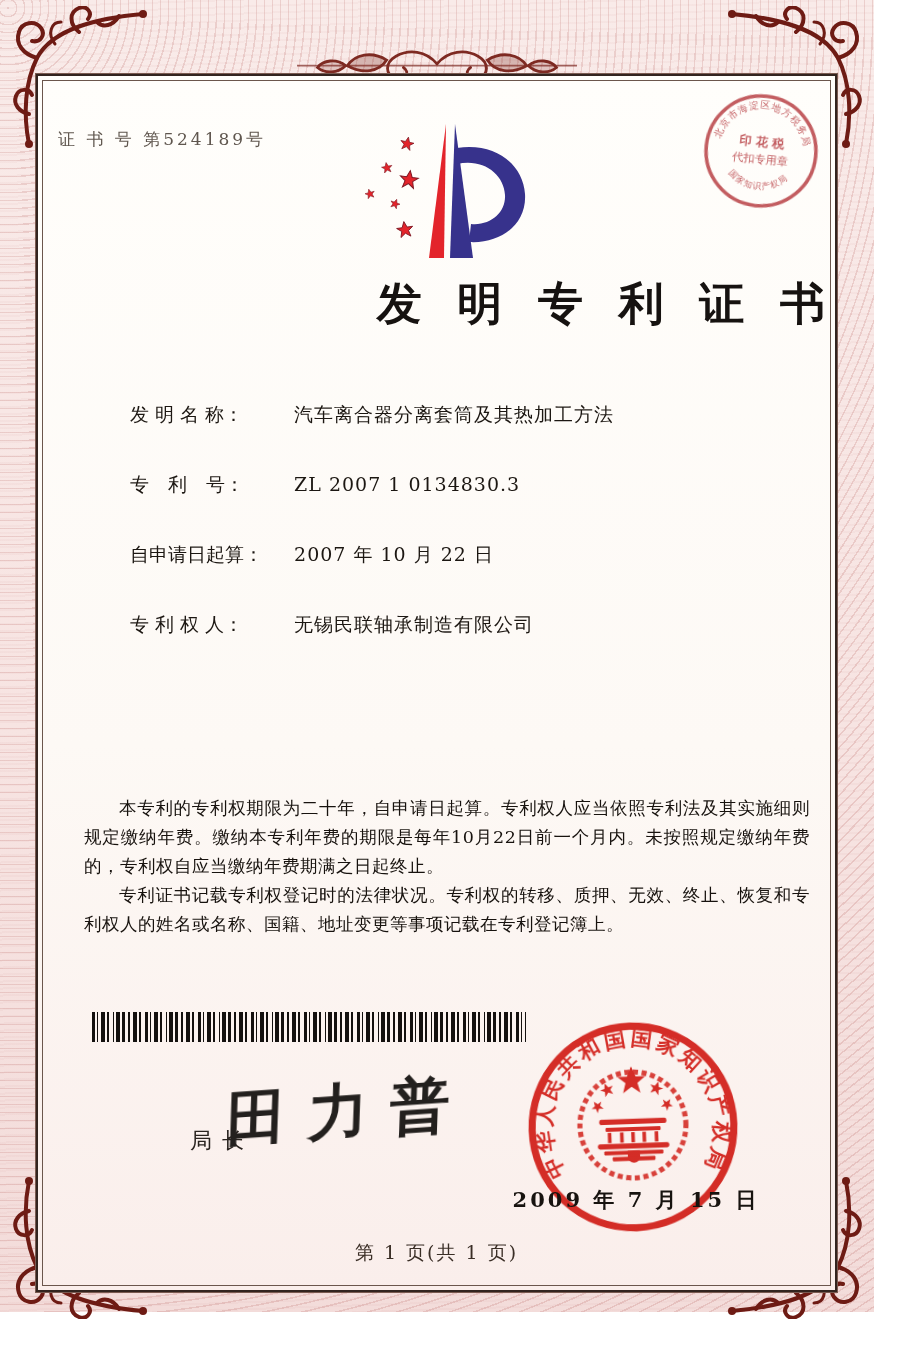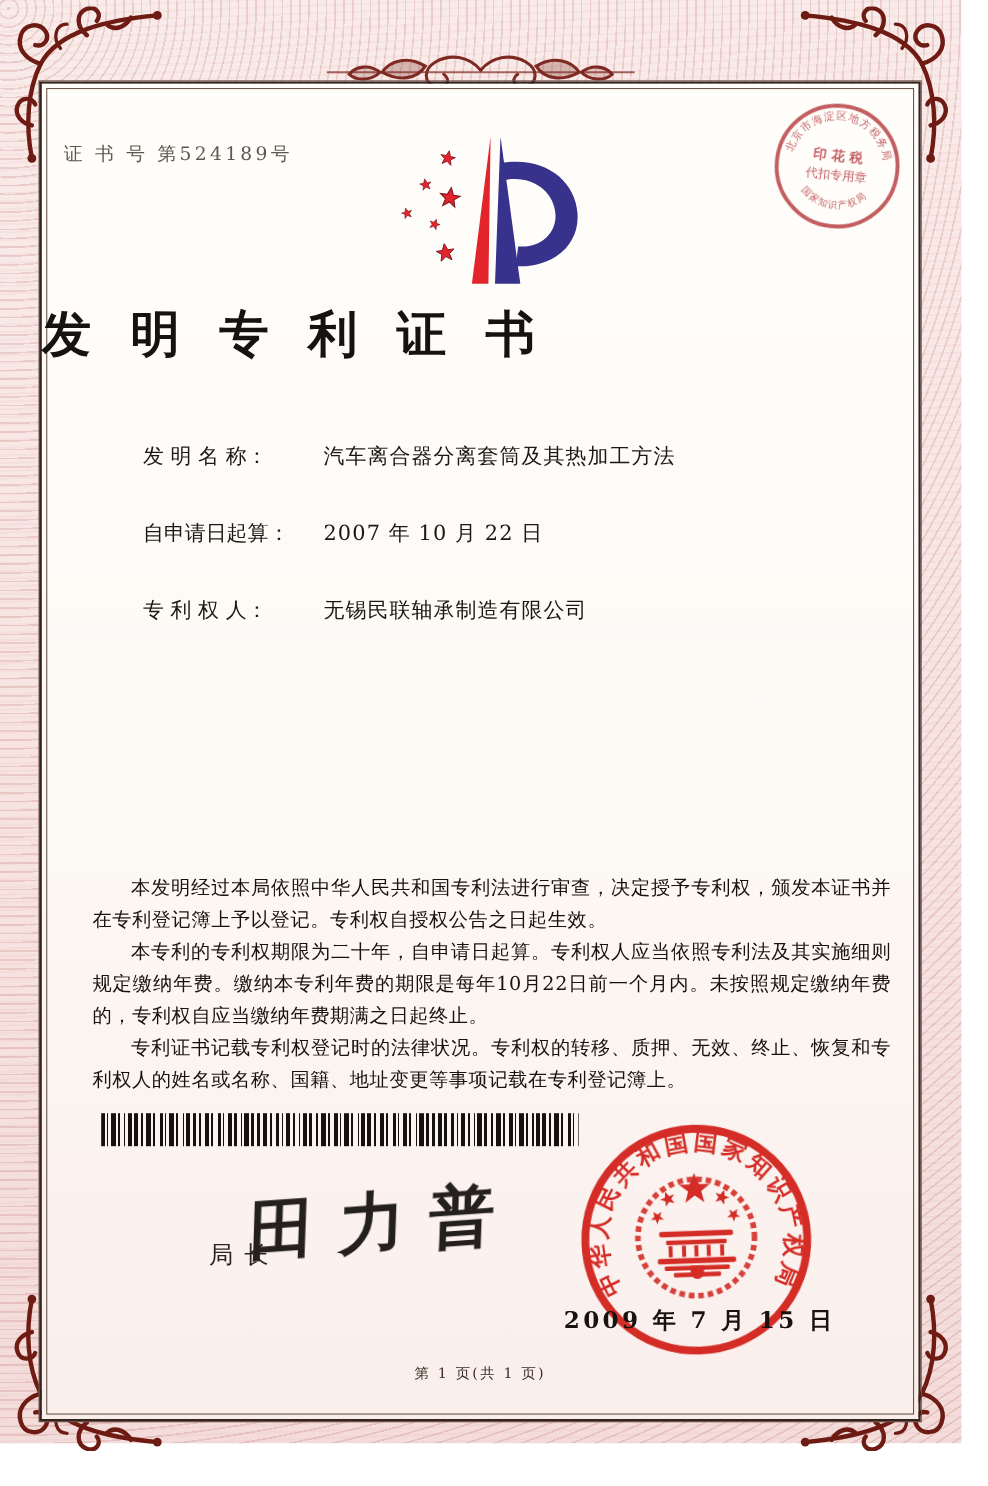--- a/index.html
+++ b/index.html
@@ -31,21 +31,21 @@
   .page > *{position:absolute;}
 
   .cert-number{left:20px;top:52px;font-size:17px;letter-spacing:3px;color:#5f564e;
     filter:blur(.3px);}
 
   .logo{left:305px;top:42px;width:215px;height:146px;}
 
   .tax-stamp{left:664px;top:16px;width:118px;height:118px;
     transform:rotate(6deg);filter:blur(.7px);opacity:.78;mix-blend-mode:multiply;}
 
-  .title{left:0;top:198px;width:100%;text-align:left;font-size:45px;font-weight:bold;
+  .title{left:0;top:198px;width:100%;text-align:right;font-size:45px;font-weight:bold;
     color:#161210;letter-spacing:10px;}
 
   .fields{left:52px;top:326px;width:720px;margin-left:40px;}
   .field-row{position:relative;height:70px;font-size:19px;color:#1c1712;}
   .field-label{display:inline-block;width:158px;font-weight:500;}
   .field-value{letter-spacing:1px;}
 
   .paragraphs{left:46px;top:718px;width:726px;font-size:17.5px;line-height:29px;
     color:#17120e;letter-spacing:.5px;text-align:justify;}
   .paragraphs p{margin:0;text-indent:2em;filter:blur(.2px);}
@@ -65,21 +65,21 @@
 
   .director{left:124px;top:1050px;font-size:22px;letter-spacing:10px;color:#2a2420;margin-left:28px;}
   .signature{left:188px;top:996px;font-size:60px;font-weight:bold;color:#23201e;
     letter-spacing:22px;transform:rotate(-4deg) skewX(-6deg);filter:blur(.2px);}
 
   .seal{left:488px;top:944px;width:214px;height:214px;
     mix-blend-mode:multiply;filter:blur(.35px);opacity:.95;transform:rotate(-2deg);}
   .seal-date{left:468px;top:1110px;width:260px;text-align:center;font-size:21px;
     font-weight:bold;color:#17130f;letter-spacing:3px;}
 
-  .page-footer{left:0;top:1164px;width:100%;text-align:center;font-size:13px;
+  .page-footer{left:0;top:1164px;width:100%;text-align:center;font-size:19px;
     letter-spacing:2px;color:#3a2e26;}
 </style>
 </head>
 <body>
 
 <div class="sheet">
 
   <div class="ornament corner-tl">
     <svg width="145" height="150" viewBox="0 0 145 150">
       <g fill="none" stroke="#6e1b14" stroke-width="4" stroke-linecap="round">
@@ -200,31 +200,34 @@
     </div>
 
     <div class="title">发 明 专 利 证 书</div>
 
     <div class="fields">
       <div class="field-row">
         <span class="field-label">发 明 名 称：</span>
         <span class="field-value">汽车离合器分离套筒及其热加工方法</span>
       </div>
       <div class="field-row">
+        <span class="field-label">专　利　号：</span>
+        <span class="field-value">ZL 2007 1 0134830.3</span>
+      </div>
+      <div class="field-row">
         <span class="field-label">自申请日起算：</span>
         <span class="field-value">2007 年 10 月 22 日</span>
       </div>
       <div class="field-row">
         <span class="field-label">专 利 权 人：</span>
         <span class="field-value">无锡民联轴承制造有限公司</span>
       </div>
     </div>
 
     <div class="paragraphs">
-      <p>本发明经过本局依照中华人民共和国专利法进行审查，决定授予专利权，颁发本证书并在专利登记簿上予以登记。专利权自授权公告之日起生效。</p>
       <p>本专利的专利权期限为二十年，自申请日起算。专利权人应当依照专利法及其实施细则规定缴纳年费。缴纳本专利年费的期限是每年10月22日前一个月内。未按照规定缴纳年费的，专利权自应当缴纳年费期满之日起终止。</p>
       <p>专利证书记载专利权登记时的法律状况。专利权的转移、质押、无效、终止、恢复和专利权人的姓名或名称、国籍、地址变更等事项记载在专利登记簿上。</p>
     </div>
 
     <div class="barcode"></div>
 
     <div class="director">局长</div>
     <div class="signature">田力普</div>
 
     <div class="seal">

